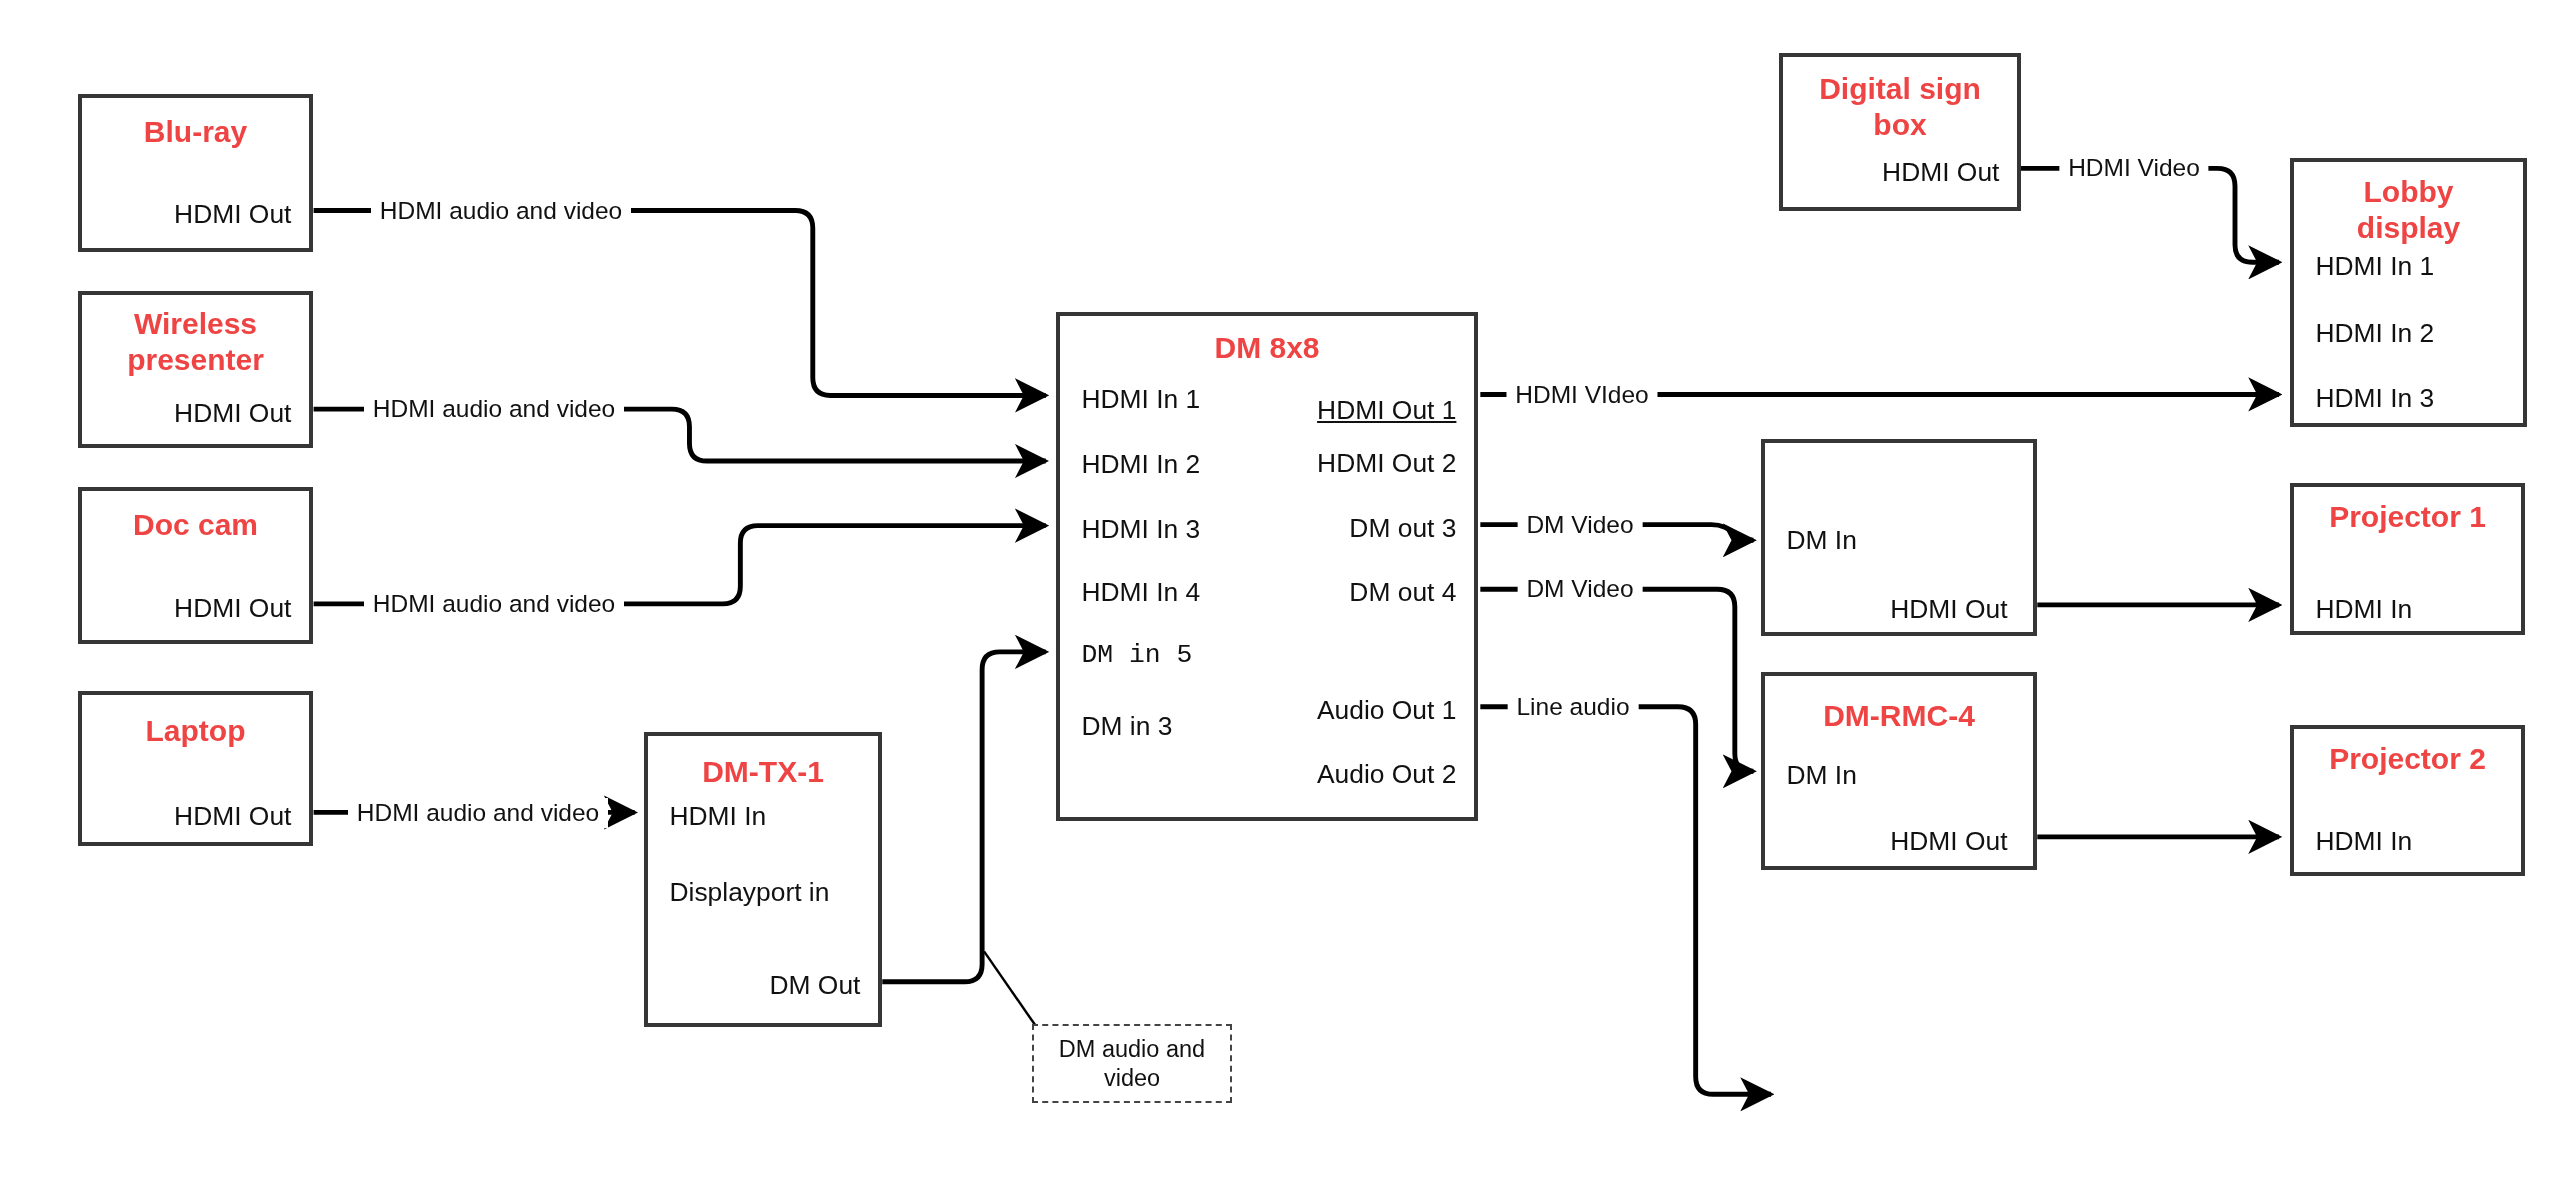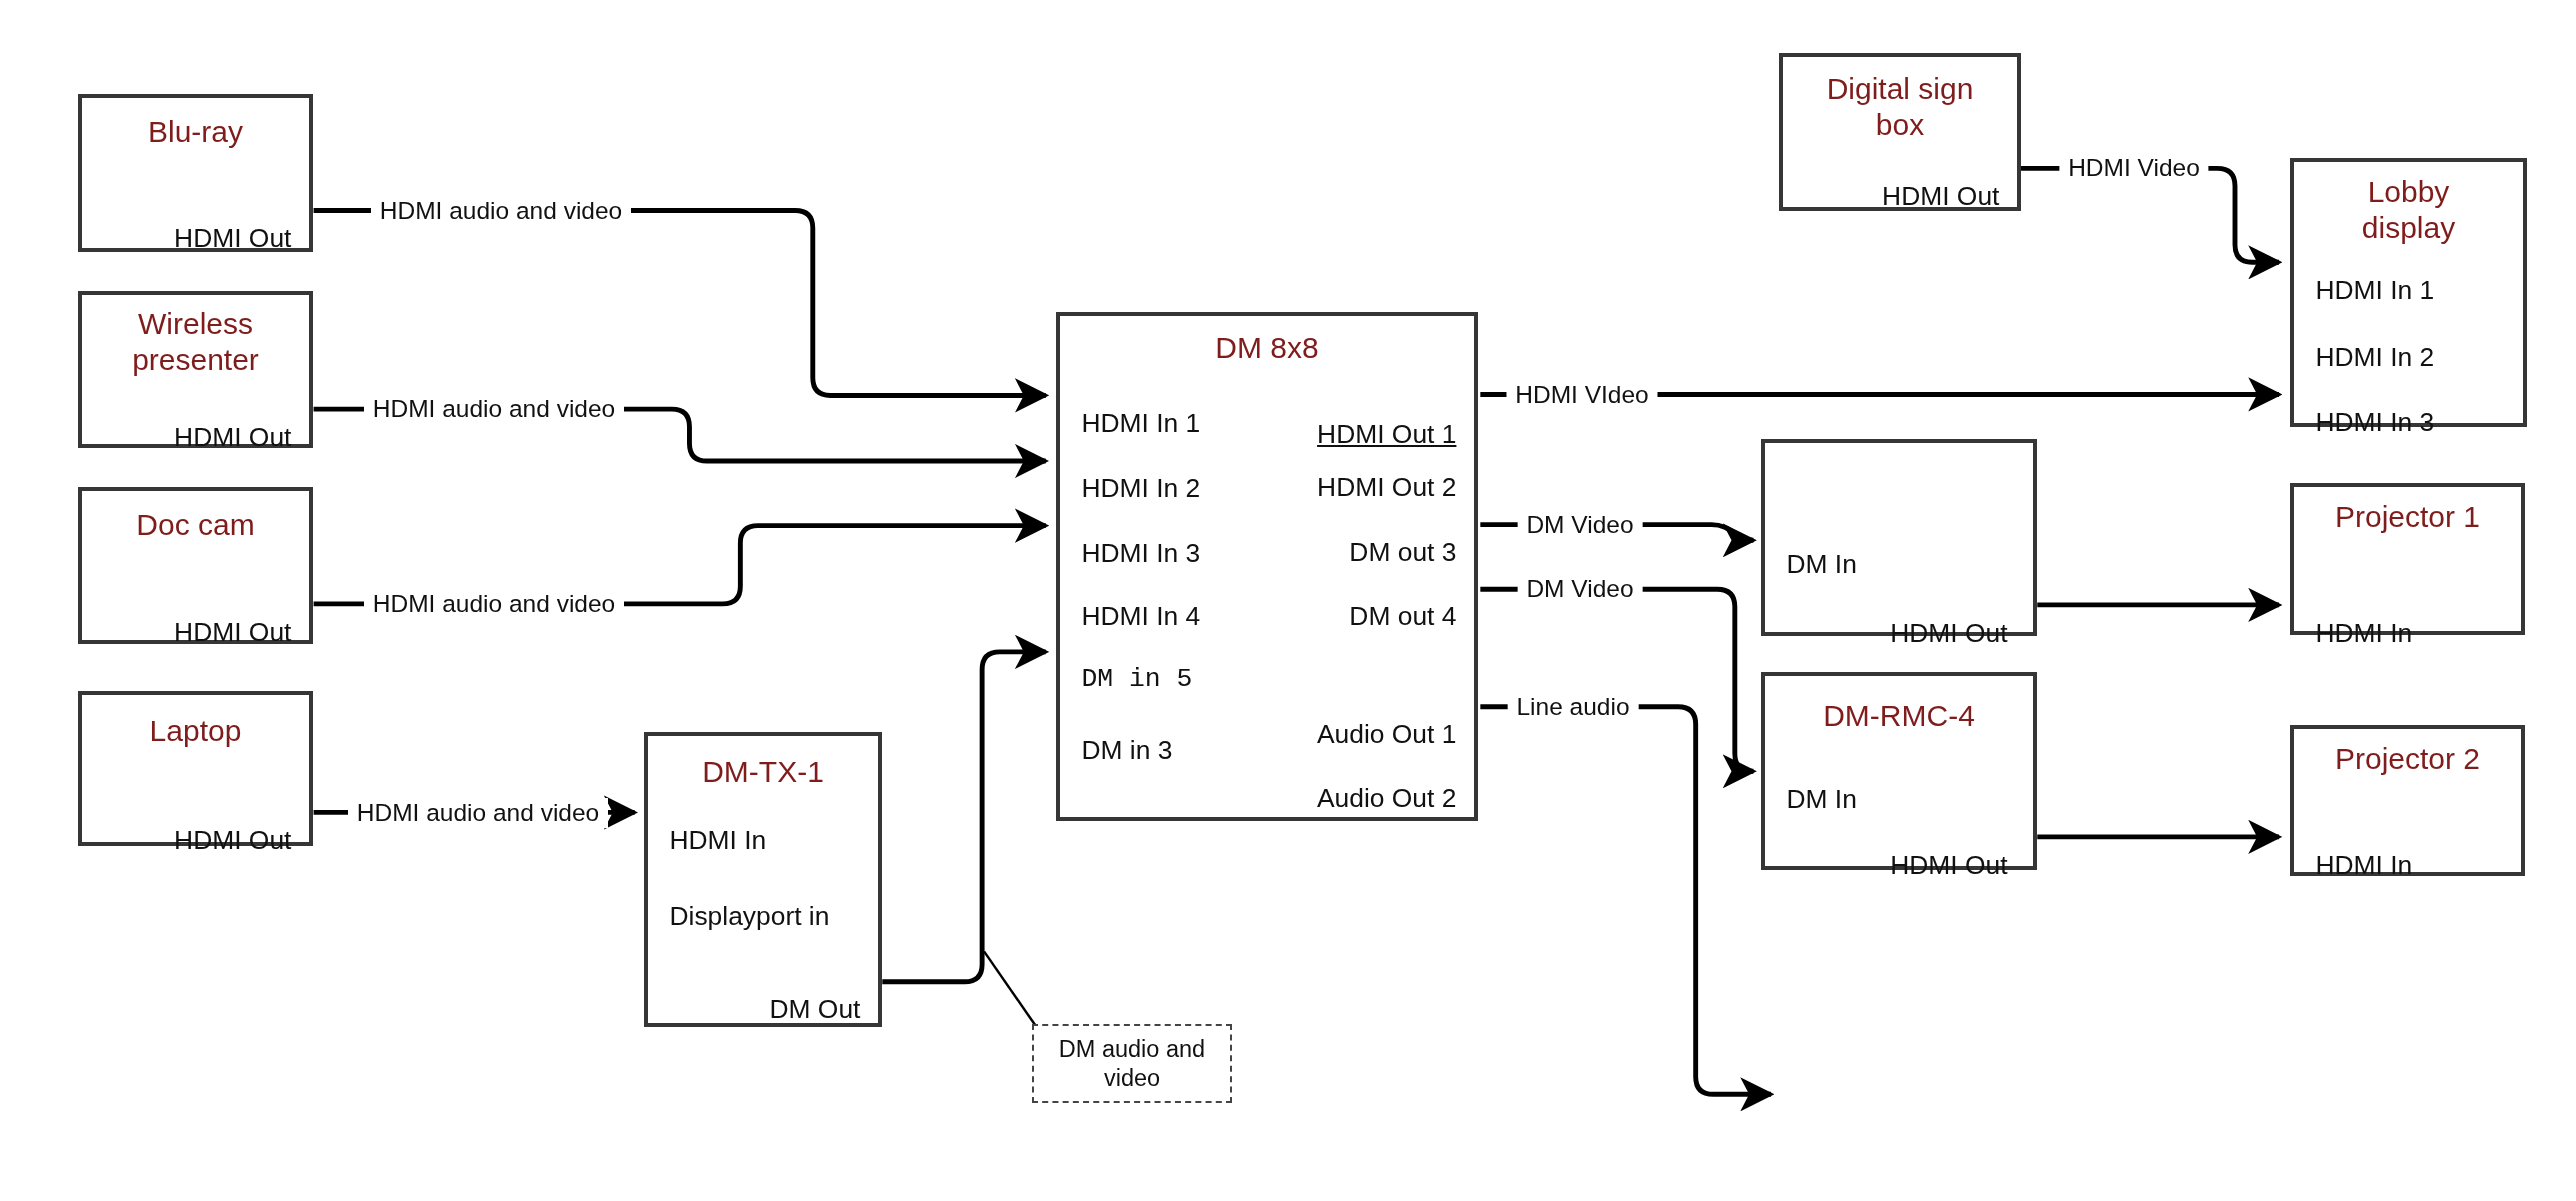--- a/index.html
+++ b/index.html
@@ -16,32 +16,31 @@
   .node {
     position: absolute;
     background: #ffffff;
     border: 4.9px solid #363636;
     box-sizing: border-box;
   }
   .node-title {
     margin: 0 auto;
     text-align: center;
     font-size: 30px;
-    font-weight: normal;
+    font-weight: bold;
     line-height: 36px;
-    color: #7f1d1d;
+    color: #ef4444;
   }
   .port {
     position: absolute;
     font-size: 26.4px;
     line-height: 31px;
     height: 31px;
     white-space: nowrap;
     color: #111;
-    margin-top: 24px;
   }
   .port.left  { left: 21.5px; text-align: left; }
   .port.right { right: 17.6px; text-align: right; }
   .wire-label {
     position: absolute;
     transform: translate(-50%, -50%);
     background: #ffffff;
     padding: 1px 8.8px;
     font-size: 24.5px;
     white-space: nowrap;

